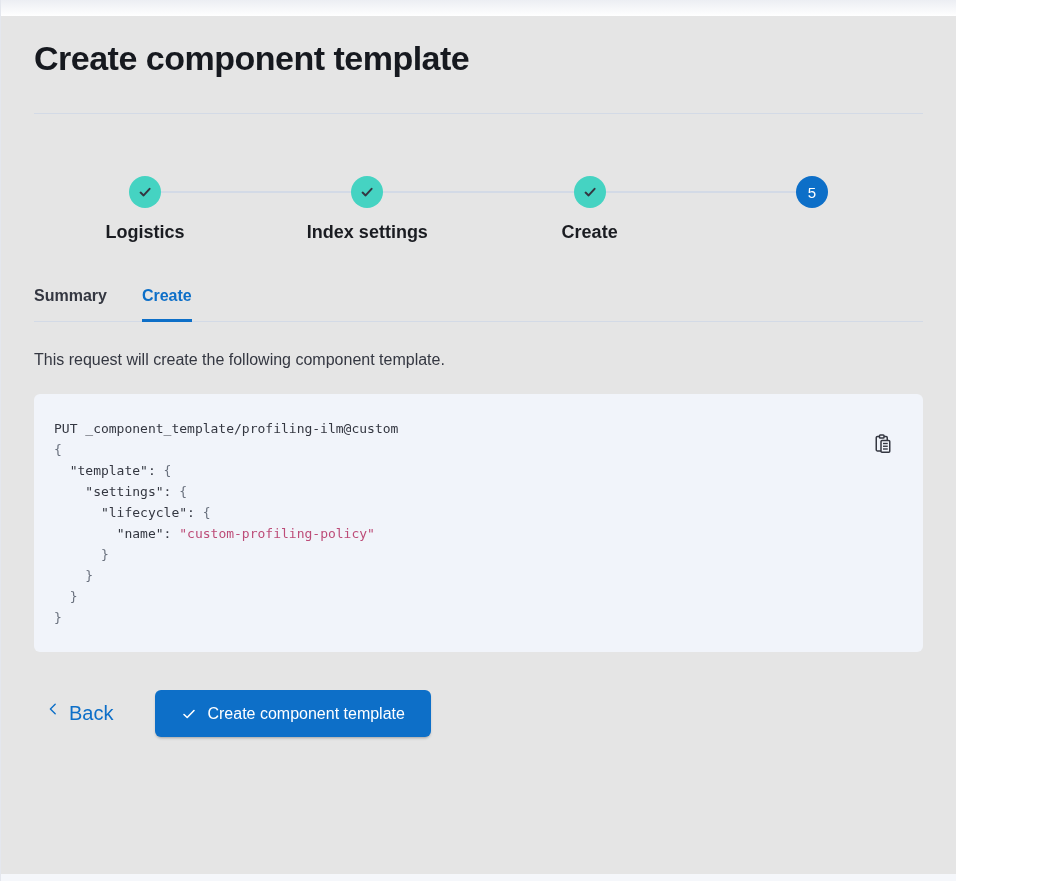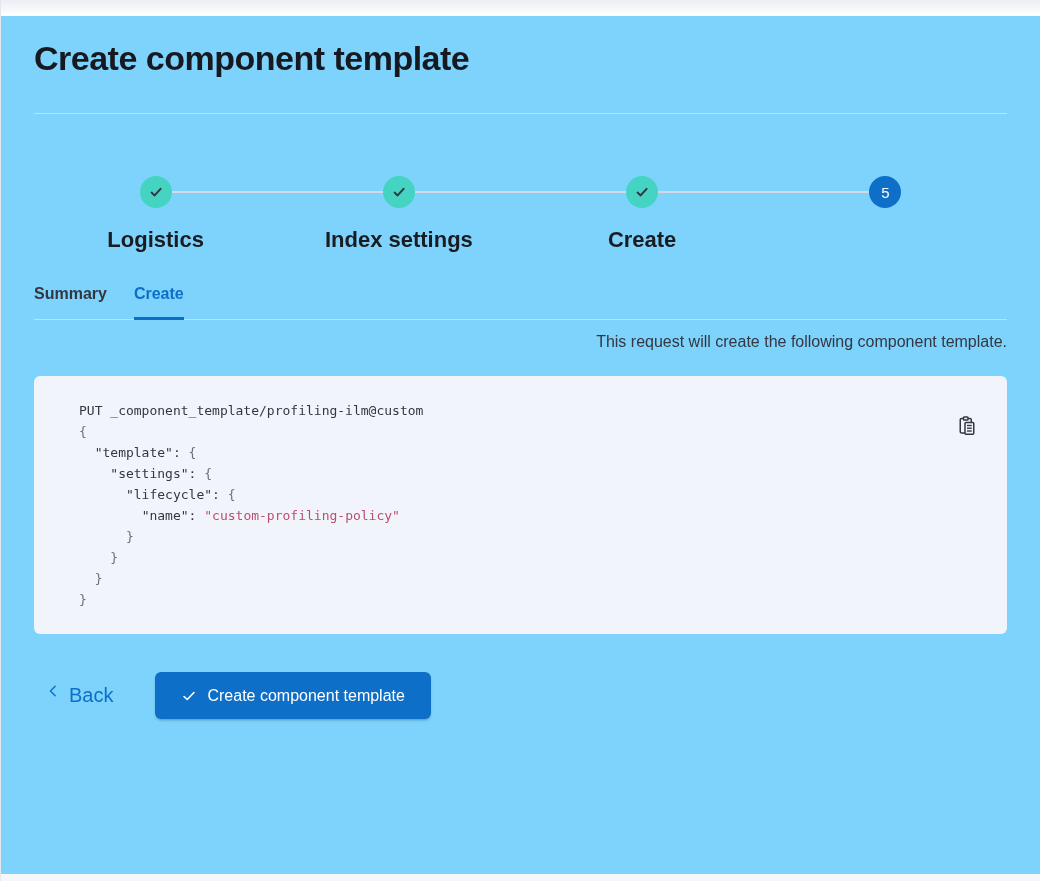--- a/index.html
+++ b/index.html
@@ -1,21 +1,21 @@
 <!DOCTYPE html>
 <html style="--accent: #0d6fc8; --teal: #45d3c2; --divider: #d3dae6; --code-bg: #f1f4fa; --code-string: #bd4c78; --code-punct: #69707d;"><head>
 <meta charset="utf-8">
 <style>
   * { margin:0; padding:0; box-sizing:border-box; }
   html,body { background:#fff; }
   body { font-family:"Liberation Sans", sans-serif; color:#343741; }
   .page {
     position:relative;
-    width:1040px; height:881px;
-    background:#7dd3fc;
+    width:956px; height:881px;
+    background:#e5e5e5;
     border-left:1px solid #e4e7ee;
     overflow:hidden;
   }
   .page::before {
     content:""; position:absolute; top:0; left:0; right:0; height:16px;
     background:linear-gradient(#eceef3, #ffffff); pointer-events:none;
   }
   .page::after {
     content:""; position:absolute; bottom:0; left:0; right:0; height:7px;
     background:#f5f7fb; pointer-events:none;
@@ -38,53 +38,53 @@
   .step-line { flex:1; height:2px; background:var(--divider); }
   .step-line.hidden { visibility:hidden; }
   .step-circle {
     width:32px; height:32px; border-radius:50%;
     display:flex; align-items:center; justify-content:center;
     flex:0 0 32px;
   }
   .step-circle.complete { background:var(--teal); }
   .step-circle.current  { background:var(--accent); color:#fff; font-size:15px; font-weight:500; }
   .step-label {
-    margin-top:20px; text-align:center;
-    font-size:22px; line-height:24px; font-weight:700; color:#1a1c21;
+    margin-top:12px; text-align:center;
+    font-size:18px; line-height:24px; font-weight:700; color:#1a1c21;
   }
 
   h2.review-heading {
     margin-top:58px; font-size:28px; line-height:38px; font-weight:700;
     color:#16191f; letter-spacing:-0.4px;
   }
 
   
   .tabs {
-    display:flex; gap:27px; margin-top:30px;
+    display:flex; gap:35px; margin-top:40px;
     border-bottom:1px solid var(--divider);
   }
   .tab {
     font-size:16px; line-height:24px; font-weight:700;
     padding-bottom:13px; cursor:pointer; position:relative;
     color:#343741; background:none; border:none;
     font-family:"Liberation Sans", sans-serif;
   }
   .tab.active { color:var(--accent); }
   .tab.active::after {
     content:""; position:absolute; left:0; right:0; bottom:-1px;
     height:3px; background:var(--accent);
   }
 
-  p.request-description { margin-top:10px; font-size:16px; line-height:24px; color:#343741;text-align:right; }
+  p.request-description { margin-top:26px; font-size:16px; line-height:24px; color:#343741; }
 
   
   .code-block {
     position:relative; margin-top:22px;
     background:var(--code-bg); border-radius:6px;
-    padding:24px 60px 24px 45px;
+    padding:24px 60px 24px 20px;
   }
   pre.code {
     font-family:"DejaVu Sans Mono", monospace;
     font-size:13px; line-height:21px; white-space:pre; color:#343741;
   }
   .seg-k { color:#343741; }
   .seg-p { color:#343741; }
   .seg-b { color:var(--code-punct); }
   .seg-s { color:var(--code-string); }
   .copy-btn {

